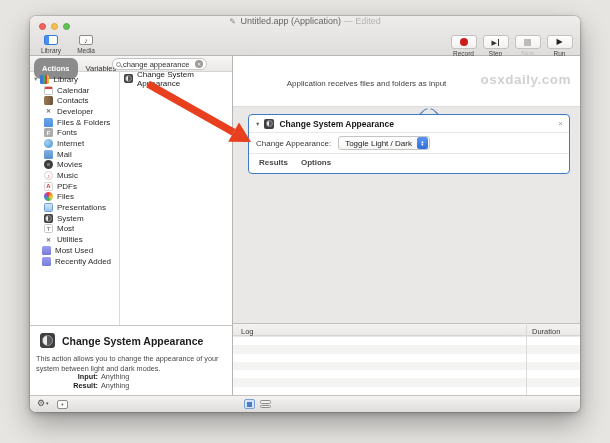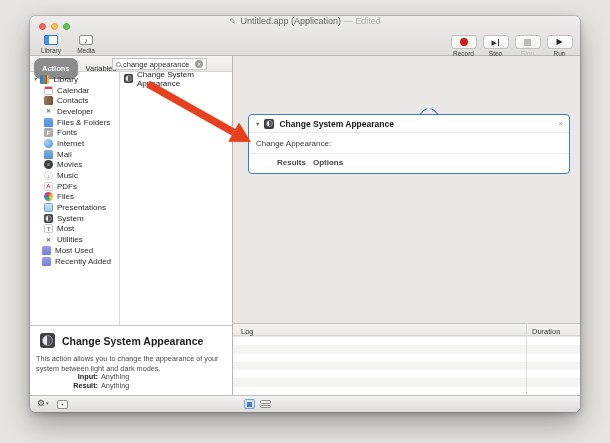--- a/index.html
+++ b/index.html
@@ -42,21 +42,21 @@
   .step-ic .bar { width:1.5px; height:7px; background:#333; margin-left:1px; }
 
   
   .main { position:absolute; left:0; top:40px; right:0; height:339px; background:#fff; }
   .panel-header { position:absolute; left:0; top:0; width:202px; height:16px;
     background:linear-gradient(#f7f6f5,#ebe9e8); border-bottom:1px solid #d6d4d2; }
   .tabs { position:absolute; left:4px; top:2px; display:flex; align-items:center; gap:3px; }
   .tab { font-size:7.5px; color:#2e2e2e; padding:1px 5px; border-radius:7px; }
   .tab.sel { background:#8c8c8c; color:#fff; font-weight:bold; padding:6px 8px; }
   .search { position:absolute; left:82px; top:2px; width:95px; height:12px;
-    background:#fff; border:1px solid #c6c4c2; border-radius:0; display:flex; align-items:center; padding:0 3px; }
+    background:#fff; border:1px solid #c6c4c2; border-radius:6px; display:flex; align-items:center; padding:0 3px; }
   .mag { width:5px; height:5px; border:1px solid #8e8e8e; border-radius:50%; position:relative; flex:none; margin-right:2px;}
   .mag::after { content:''; position:absolute; width:3px; height:1px; background:#8e8e8e;
     right:-2.5px; bottom:-1px; transform:rotate(45deg); }
   .search input { border:none; outline:none; flex:1; min-width:0; font-size:7.5px; color:#2f2f2f;
     font-family:"Liberation Sans", sans-serif; background:transparent; }
   .clear { width:8px; height:8px; border-radius:50%; background:#9d9b99; color:#fff; font-size:5px;
     display:flex; align-items:center; justify-content:center; flex:none; line-height:1; }
 
   .col1 { position:absolute; left:0; top:16px; width:90px; height:253px; border-right:1px solid #dcdad8; overflow:hidden; }
   .col2 { position:absolute; left:90px; top:16px; width:112px; height:253px; }
@@ -117,21 +117,21 @@
   .act-icon { width:10px; height:10px; margin-right:5px; }
   .act-title { font-size:8.5px; font-weight:bold; color:#161616; flex:1; }
   .act-close { font-size:8px; color:#9a9896; }
   .act-body { display:flex; align-items:center; height:21px; padding-left:7px; border-bottom:1px solid #e9e8e7; }
   .param-label { font-size:8px; color:#3a3a3a; }
   .popup { display:flex; align-items:center; margin-left:7px; height:14px;
     border:1px solid #c6c4c2; border-radius:3px; background:linear-gradient(#fff,#f6f5f4); padding-left:6px; }
   .popup .val { font-size:8px; color:#222; margin-right:5px; }
   .stepper { width:11px; height:12px; background:linear-gradient(#5a94f2,#2f6fe0); border-radius:2.5px; margin-right:1px;
     display:flex; flex-direction:column; align-items:center; justify-content:center; color:#fff; font-size:4.5px; line-height:3.5px; }
-  .act-footer { display:flex; align-items:center; height:17px; padding-left:28px; gap:7px; }
+  .act-footer { display:flex; align-items:center; height:17px; padding-left:10px; gap:13px; }
   .act-footer .flink { font-size:8px; font-weight:bold; color:#474747; }
 
   .log-header { position:absolute; left:0; right:0; top:267px; height:13px;
     background:linear-gradient(#f4f3f1,#eae9e7); border-top:1px solid #c3c1bf; border-bottom:1px solid #d7d5d3; }
   .log-header .lh { position:absolute; top:2.5px; font-size:7.5px; color:#3c3c3c; }
   .log-header .lh.log { left:8px; }
   .log-header .lh.dur { left:299px; }
   .log-body { position:absolute; left:0; right:0; top:281px; bottom:0; display:flex; flex-direction:column; }
   .lrow { flex:1; background:#fff; }
   .lrow.alt { background:#f4f4f2; }
@@ -321,34 +321,45 @@
           <span class="fvalue">Anything</span>
         </div>
         <div class="frow">
           <span class="flabel">Result:</span>
           <span class="fvalue">Anything</span>
         </div>
       </div>
     </div>
 
     <div class="workflow">
+      <div class="input-bar">
+        <div class="input-msg">Application receives files and folders as input</div>
+        <div class="watermark">osxdaily.com</div>
+      </div>
 
       <svg class="notch" viewBox="0 0 26 8">
         <path d="M0,8 C6,7.5 6.5,1.5 10.5,1 L11.5,1 M14.5,1 L15.5,1 C19.5,1.5 20,7.5 26,8" fill="#fdfdfd" stroke="#4a7bb8" stroke-width="1.1"></path>
       </svg>
 
       <div class="action">
         <div class="act-header">
           <span class="act-disc">▼</span>
           <span class="act-icon contrast-icon"></span>
           <span class="act-title">Change System Appearance</span>
           <span class="act-close">×</span>
         </div>
         <div class="act-body">
           <span class="param-label">Change Appearance:</span>
+          <span class="popup">
+            <span class="val">Toggle Light / Dark</span>
+            <span class="stepper">
+              <span>▴</span>
+                <span>▾</span>
+            </span>
+          </span>
         </div>
         <div class="act-footer">
           <span class="flink">Results</span>
           <span class="flink">Options</span>
         </div>
       </div>
 
       <div class="log-header">
         <span class="lh log">Log</span>
         <span class="lh dur">Duration</span>

